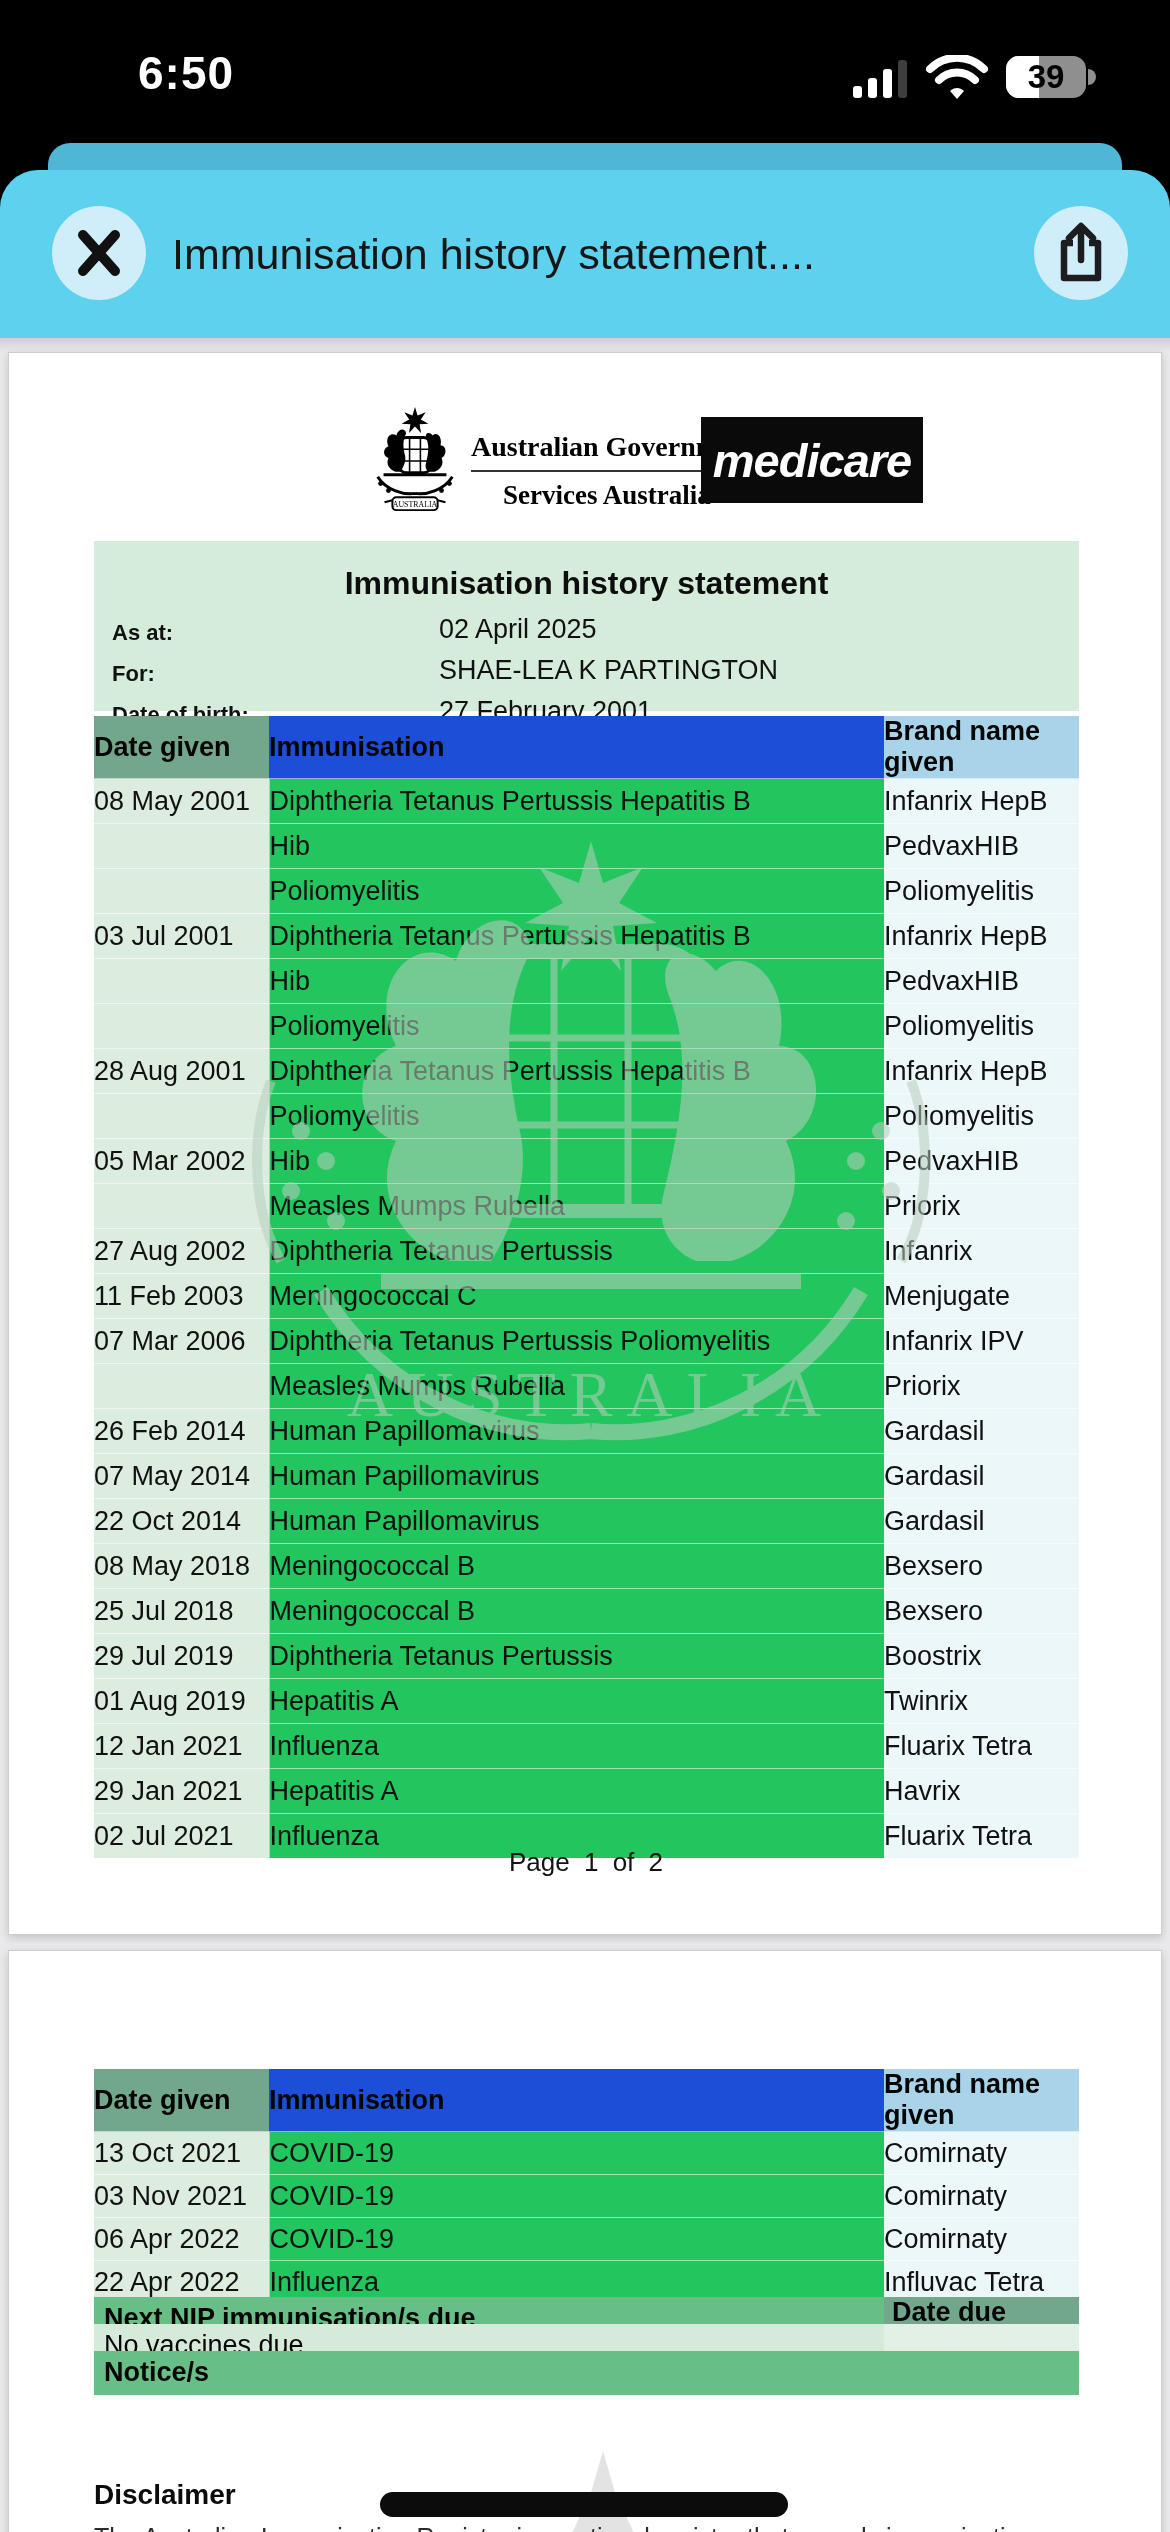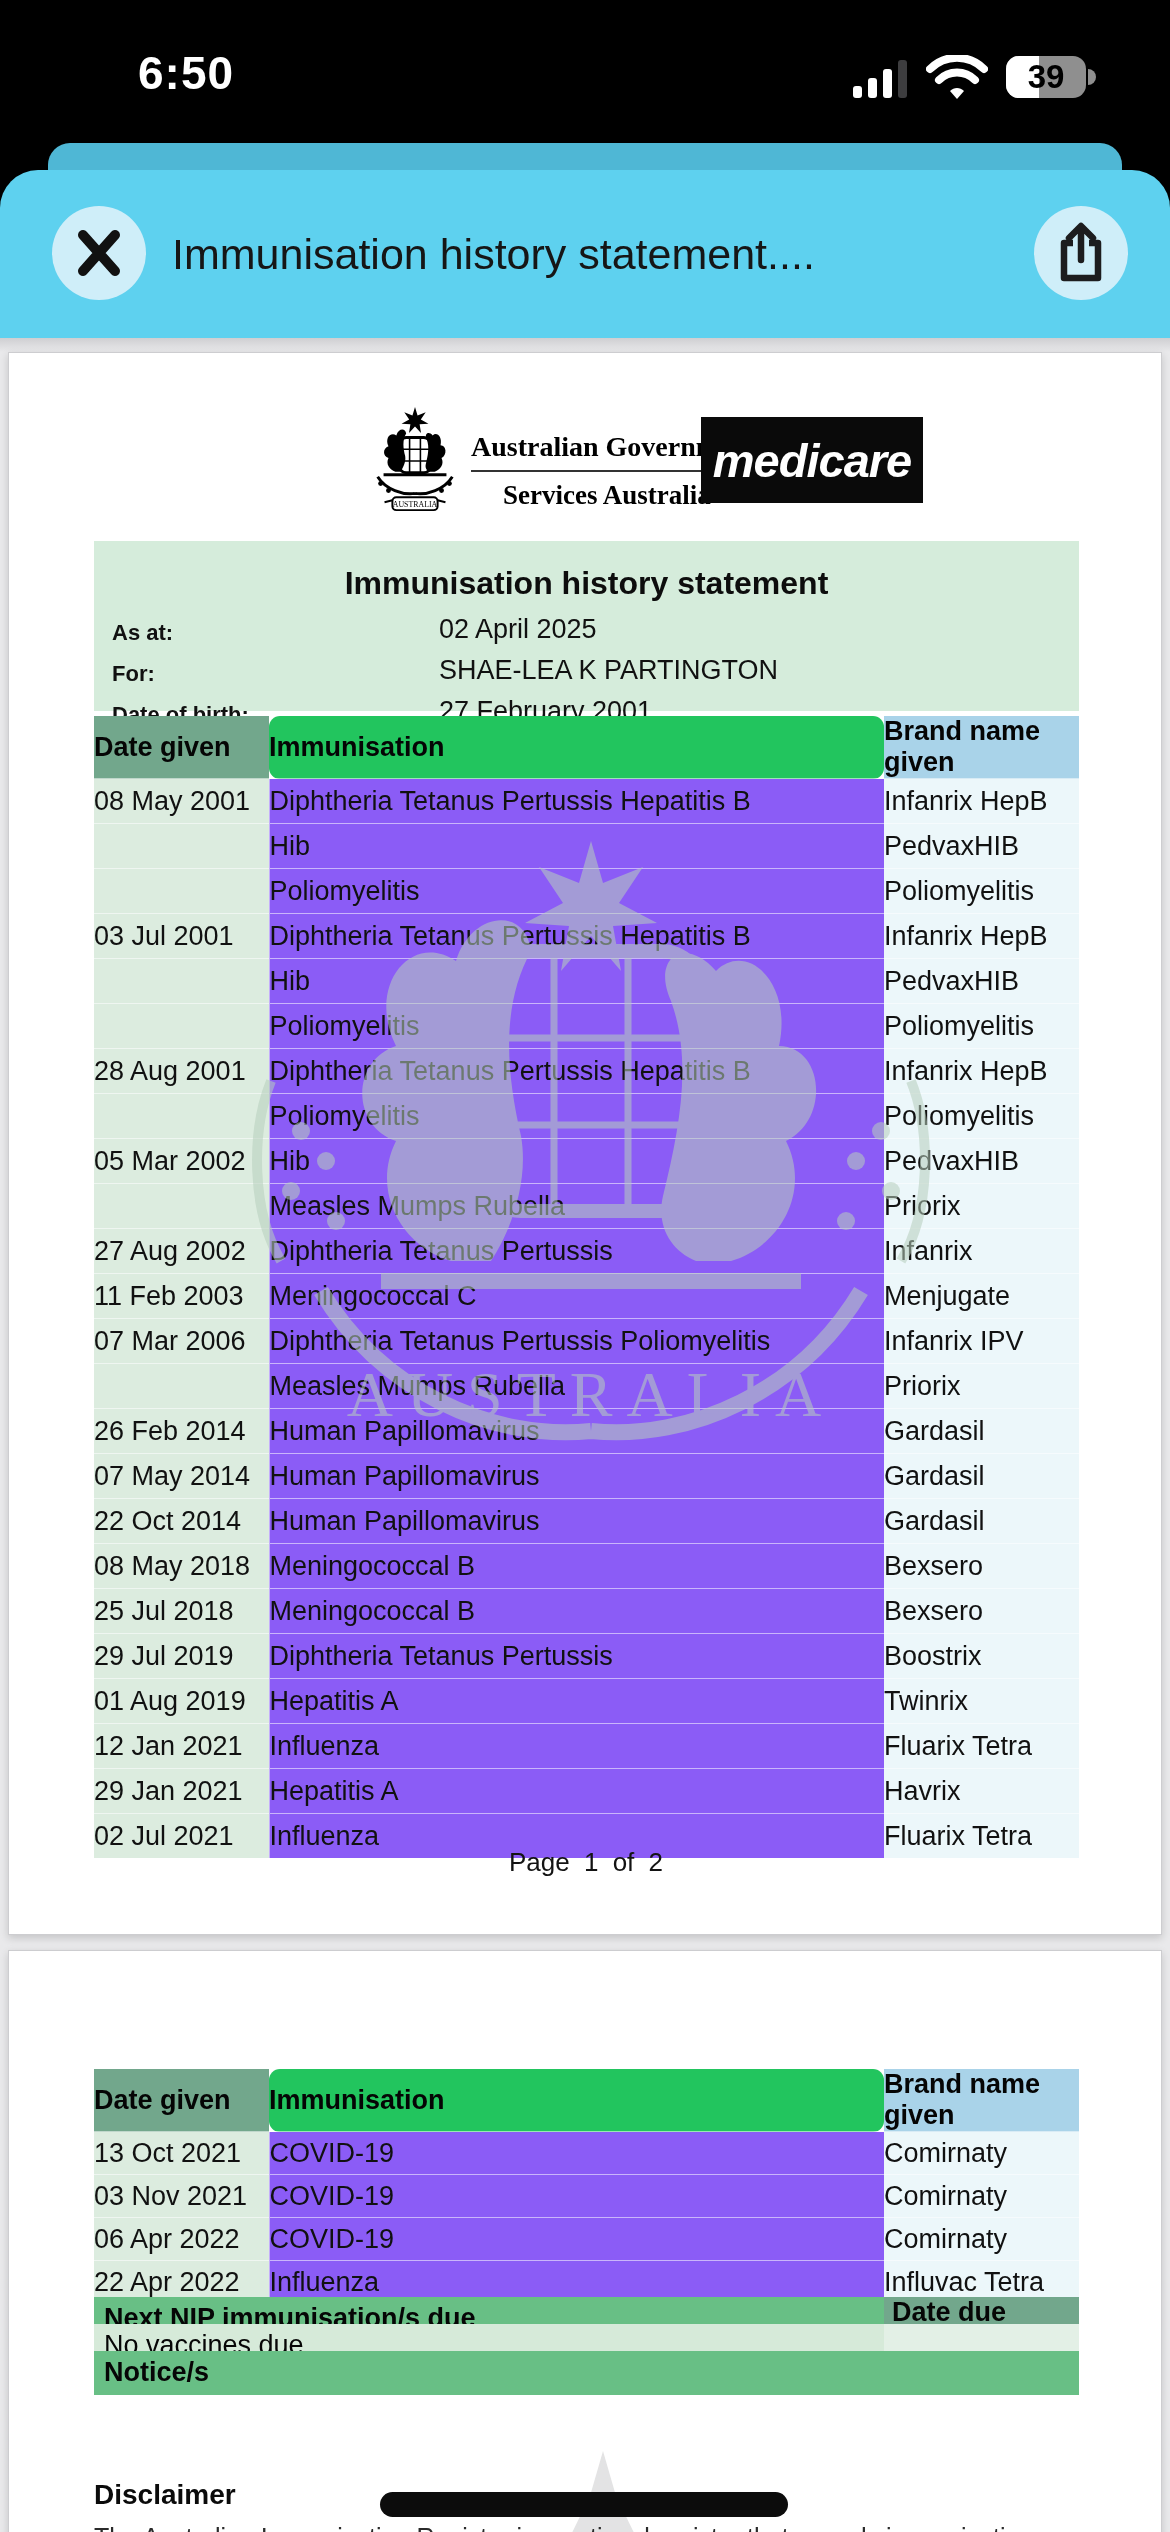--- a/index.html
+++ b/index.html
@@ -63,25 +63,25 @@
   .kvs{margin-top:12px;}
 
   
   table.ihs{border-collapse:collapse;table-layout:fixed;width:985px;position:relative;z-index:0;}
   .t1{position:absolute;left:85px;top:363px;}
   .t2{position:absolute;left:85px;top:118px;}
   table.ihs col.c1{width:175px;}  table.ihs col.c2{width:615px;}  table.ihs col.c3{width:195px;}
   table.ihs th{height:43px;font-size:27px;font-weight:700;text-align:left;padding:0;color:#050505;}
   table.ihs th span,table.ihs td span{position:relative;z-index:2;}
   .h-date{background:#72a78c;padding-left:8px;}
-  .h-immun{background:#22c55e;padding-left:10px;border-radius:11px;}
+  .h-immun{background:#1d4ed8;padding-left:10px;}
   .h-brand{background:#a9d3e9;padding-left:8px;}
   table.ihs td{font-size:27px;padding:0;border-top:1px solid rgba(255,255,255,0.55);}
   td.col-date{background:#dcecdf;padding-left:8px;}
-  td.col-immun{background:#8b5cf6;padding-left:10px;border-left:1px solid rgba(255,255,255,0.5);margin-top:8px;}
+  td.col-immun{background:#22c55e;padding-left:10px;border-left:1px solid rgba(255,255,255,0.5);margin-top:8px;}
   td.col-brand{background:#ecf7fa;padding-left:8px;}
   .t1 td{height:44px;}
   .t2 td{height:42px;}
 
   .pagefooter{position:absolute;left:0;top:1494px;width:1154px;text-align:center;font-size:26px;color:#131313;word-spacing:7px;}
 
   
   .nip{position:absolute;left:85px;top:354px;width:985px;}
   .niprow{display:flex;height:27px;align-items:center;}
   .nip .cellL{width:790px;height:44px;display:flex;align-items:center;padding-left:10px;box-sizing:border-box;}

